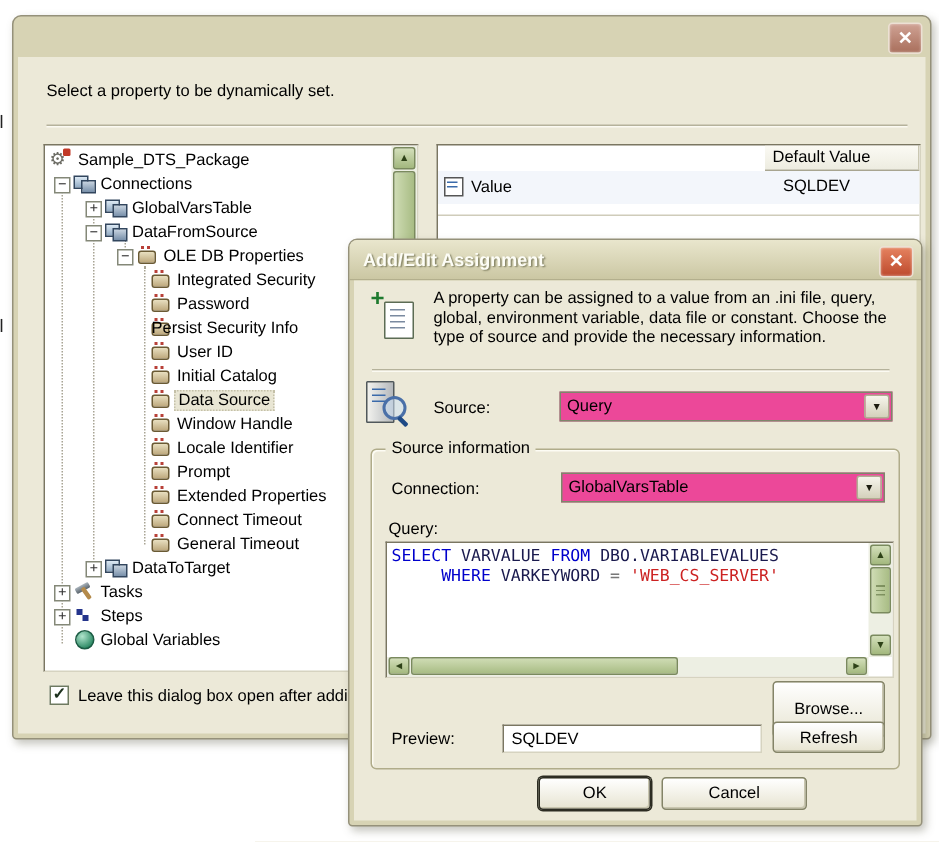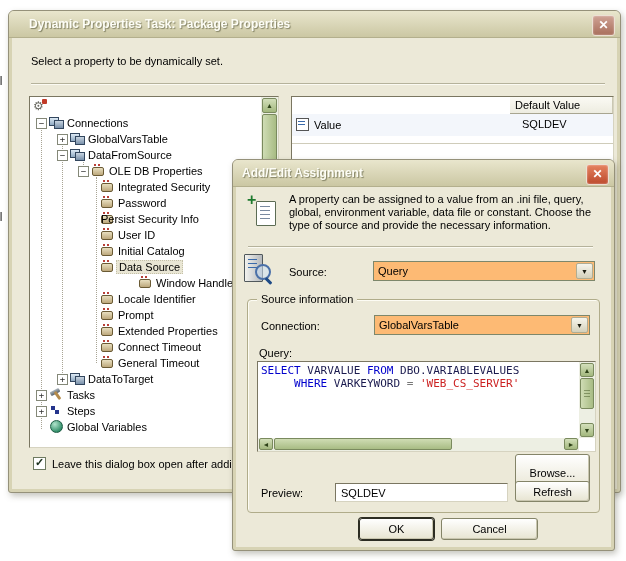--- a/index.html
+++ b/index.html
@@ -75,21 +75,21 @@
   .lv-sep{position:absolute;left:0;right:0;height:1px;background:#cfccba}
   .icon-valueprop{position:absolute;left:4px;top:4px;width:13px;height:13px}
   .icon-valueprop::before{content:"";position:absolute;left:0;top:0;width:11px;height:11px;background:#fff;border:1px solid #555}
   .icon-valueprop::after{content:"";position:absolute;left:2px;top:3px;width:7px;height:1px;background:#3a6aaa;box-shadow:0 3px 0 #3a6aaa}
 
   
   .cb{position:absolute;width:13px;height:13px;background:#fff;border:1px solid #6e7a60;box-sizing:border-box}
   .cb .mark{position:absolute;left:1px;top:-2px;font-size:11px;font-weight:bold;color:#1c301c}
 
   
-  .combo{position:absolute;background:#fdba74;border:1px solid #7d876b;box-sizing:border-box}
+  .combo{position:absolute;background:#ec4899;border:1px solid #7d876b;box-sizing:border-box}
   .combo .val{position:absolute;left:4px;top:2px;line-height:14px;white-space:nowrap}
   .combo .arrow{position:absolute;right:1px;top:1px;bottom:1px;width:17px;
         background:linear-gradient(#f6f5ec,#d4d1bb);border:1px solid #b0ad92;border-radius:2px;
         font-size:7px;color:#1c1c10;text-align:center;line-height:16px;box-sizing:border-box}
   .field{position:absolute;background:#fff;border:1px solid;border-color:#7a7661 #d6d3c0 #d6d3c0 #7a7661;box-sizing:border-box}
   .field .val{position:absolute;left:5px;top:2px;line-height:14px}
   .btn{position:absolute;background:linear-gradient(#ffffff,#e7e4d1);border:1px solid #848468;border-radius:3px;
         font-family:"Liberation Sans",sans-serif;font-size:11px;color:#000;text-align:center;
         box-shadow:inset -1px -1px 0 #c9c6af;box-sizing:border-box;padding:0}
   .btn.focused{box-shadow:inset -1px -1px 0 #c9c6af,0 0 0 1px #2c2c22;border-color:#2c2c22}
@@ -122,37 +122,35 @@
   .source-icon .handle{position:absolute;left:25px;top:23px;width:3px;height:8px;background:#1e4a86;
         transform:rotate(-45deg);border-radius:1px}
 </style>
 </head>
 <body>
 
 <span class="bg-frag" style="top:74px">ol</span>
 <span class="bg-frag" style="top:210px">nl</span>
 
 <div class="dlg" style="left:8px;top:10px;width:611px;height:481px">
-  <div class="titlebar" style="padding-left:20px">
-    <span>Dynamic Properties Task: Package Properties</span>
-  </div>
   <div class="closebtn close-inactive">✕</div>
 
   <div class="dlg-content">
     <div class="lbl" style="left:19px;top:16px">Select a property to be dynamically set.</div>
     <div class="sepline" style="left:19px;right:12px;top:45px"></div>
 
     <div class="abs sunken" id="tree">
       <div class="guide" style="left:11px;top:26px;height:306px"></div>
       <div class="guide" style="left:32px;top:42px;height:240px"></div>
       <div class="guide" style="left:53px;top:62px;height:12px"></div>
       <div class="guide" style="left:66px;top:80px;height:186px"></div>
       <div id="tree-rows">
           <div class="trow" style="top: 2px;">
             <span class="ticon icon-package" style="left: 3px;"></span>
+            <span class="tlabel" style="left: 20px;">Sample_DTS_Package</span>
           </div>
           <div class="trow" style="top: 18px;">
             <span class="texp" style="left: 6px;">−</span>
             <span class="ticon icon-server" style="left: 19px;"></span>
             <span class="tlabel" style="left: 35px;">Connections</span>
           </div>
           <div class="trow" style="top: 34px;">
             <span class="texp" style="left: 27px;">+</span>
             <span class="ticon icon-server" style="left: 40px;"></span>
             <span class="tlabel" style="left: 56px;">GlobalVarsTable</span>
@@ -184,21 +182,21 @@
             <span class="tlabel" style="left: 86px;">User ID</span>
           </div>
           <div class="trow" style="top: 146px;">
             <span class="ticon icon-oledb" style="left: 70px;"></span>
             <span class="tlabel" style="left: 86px;">Initial Catalog</span>
           </div>
           <div class="trow" style="top: 162px;">
             <span class="ticon icon-oledb" style="left: 70px;"></span>
             <span class="tlabel sel" style="left: 86px;">Data Source</span>
           </div>
-          <div class="trow" style="top: 178px; margin-left: 38px;">
+          <div class="trow" style="top: 178px;">
             <span class="ticon icon-oledb" style="left: 70px;"></span>
             <span class="tlabel" style="left: 86px;">Window Handle</span>
           </div>
           <div class="trow" style="top: 194px;">
             <span class="ticon icon-oledb" style="left: 70px;"></span>
             <span class="tlabel" style="left: 86px;">Locale Identifier</span>
           </div>
           <div class="trow" style="top: 210px;">
             <span class="ticon icon-oledb" style="left: 70px;"></span>
             <span class="tlabel" style="left: 86px;">Prompt</span>

